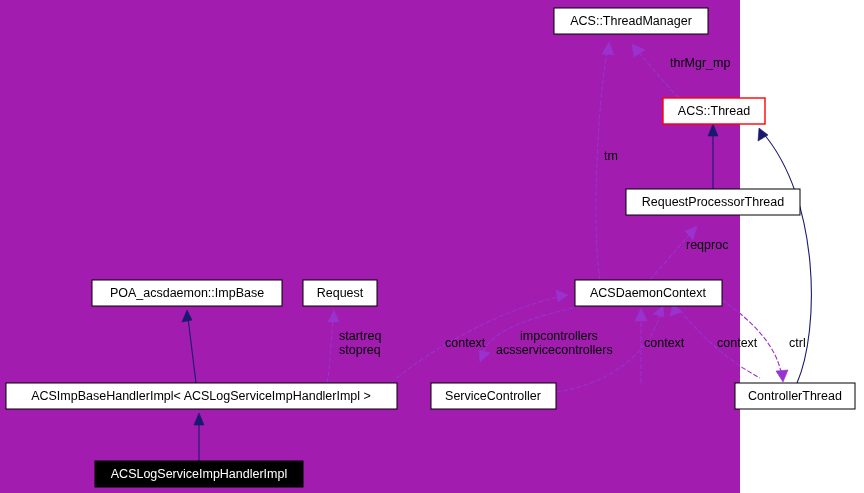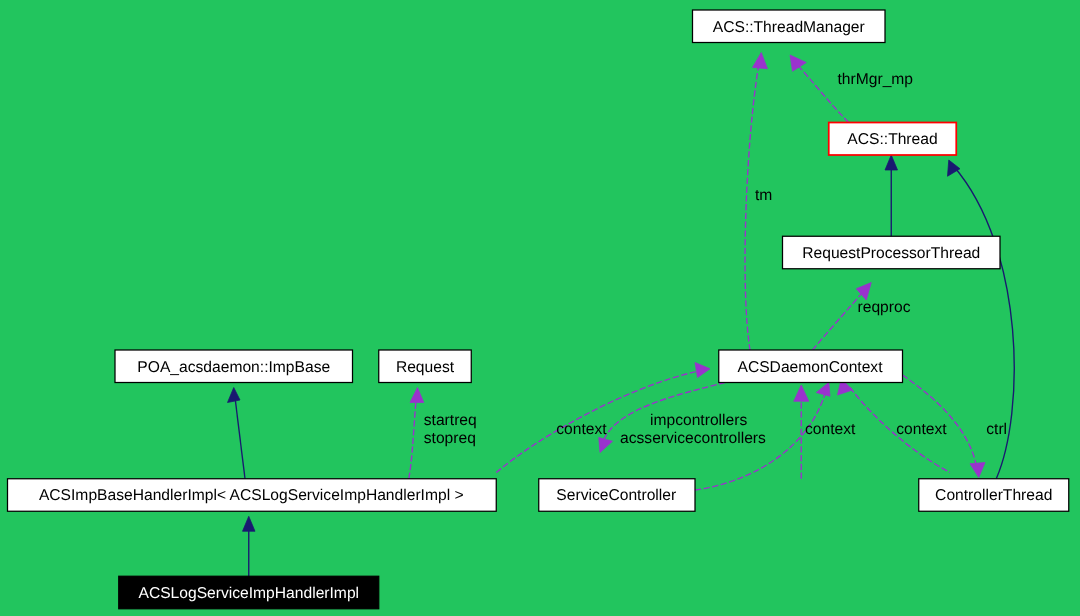--- a/index.html
+++ b/index.html
@@ -8,23 +8,23 @@
     background: #ffffff;
   }
   body {
     width: 864px;
     height: 493px;
     font-family: "Liberation Sans", sans-serif;
     overflow: hidden;
   }
   #diagram-root {
     position: relative;
-    width: 864px;
+    width: 740px;
     height: 493px;
-    background: #22c55e;
+    background: #a21caf;
   }
   svg#uml {
     display: block;
     width: 864px;
     height: 493px;
   }
   .node-box {
     fill: #ffffff;
     stroke: #000000;
     stroke-width: 1;

